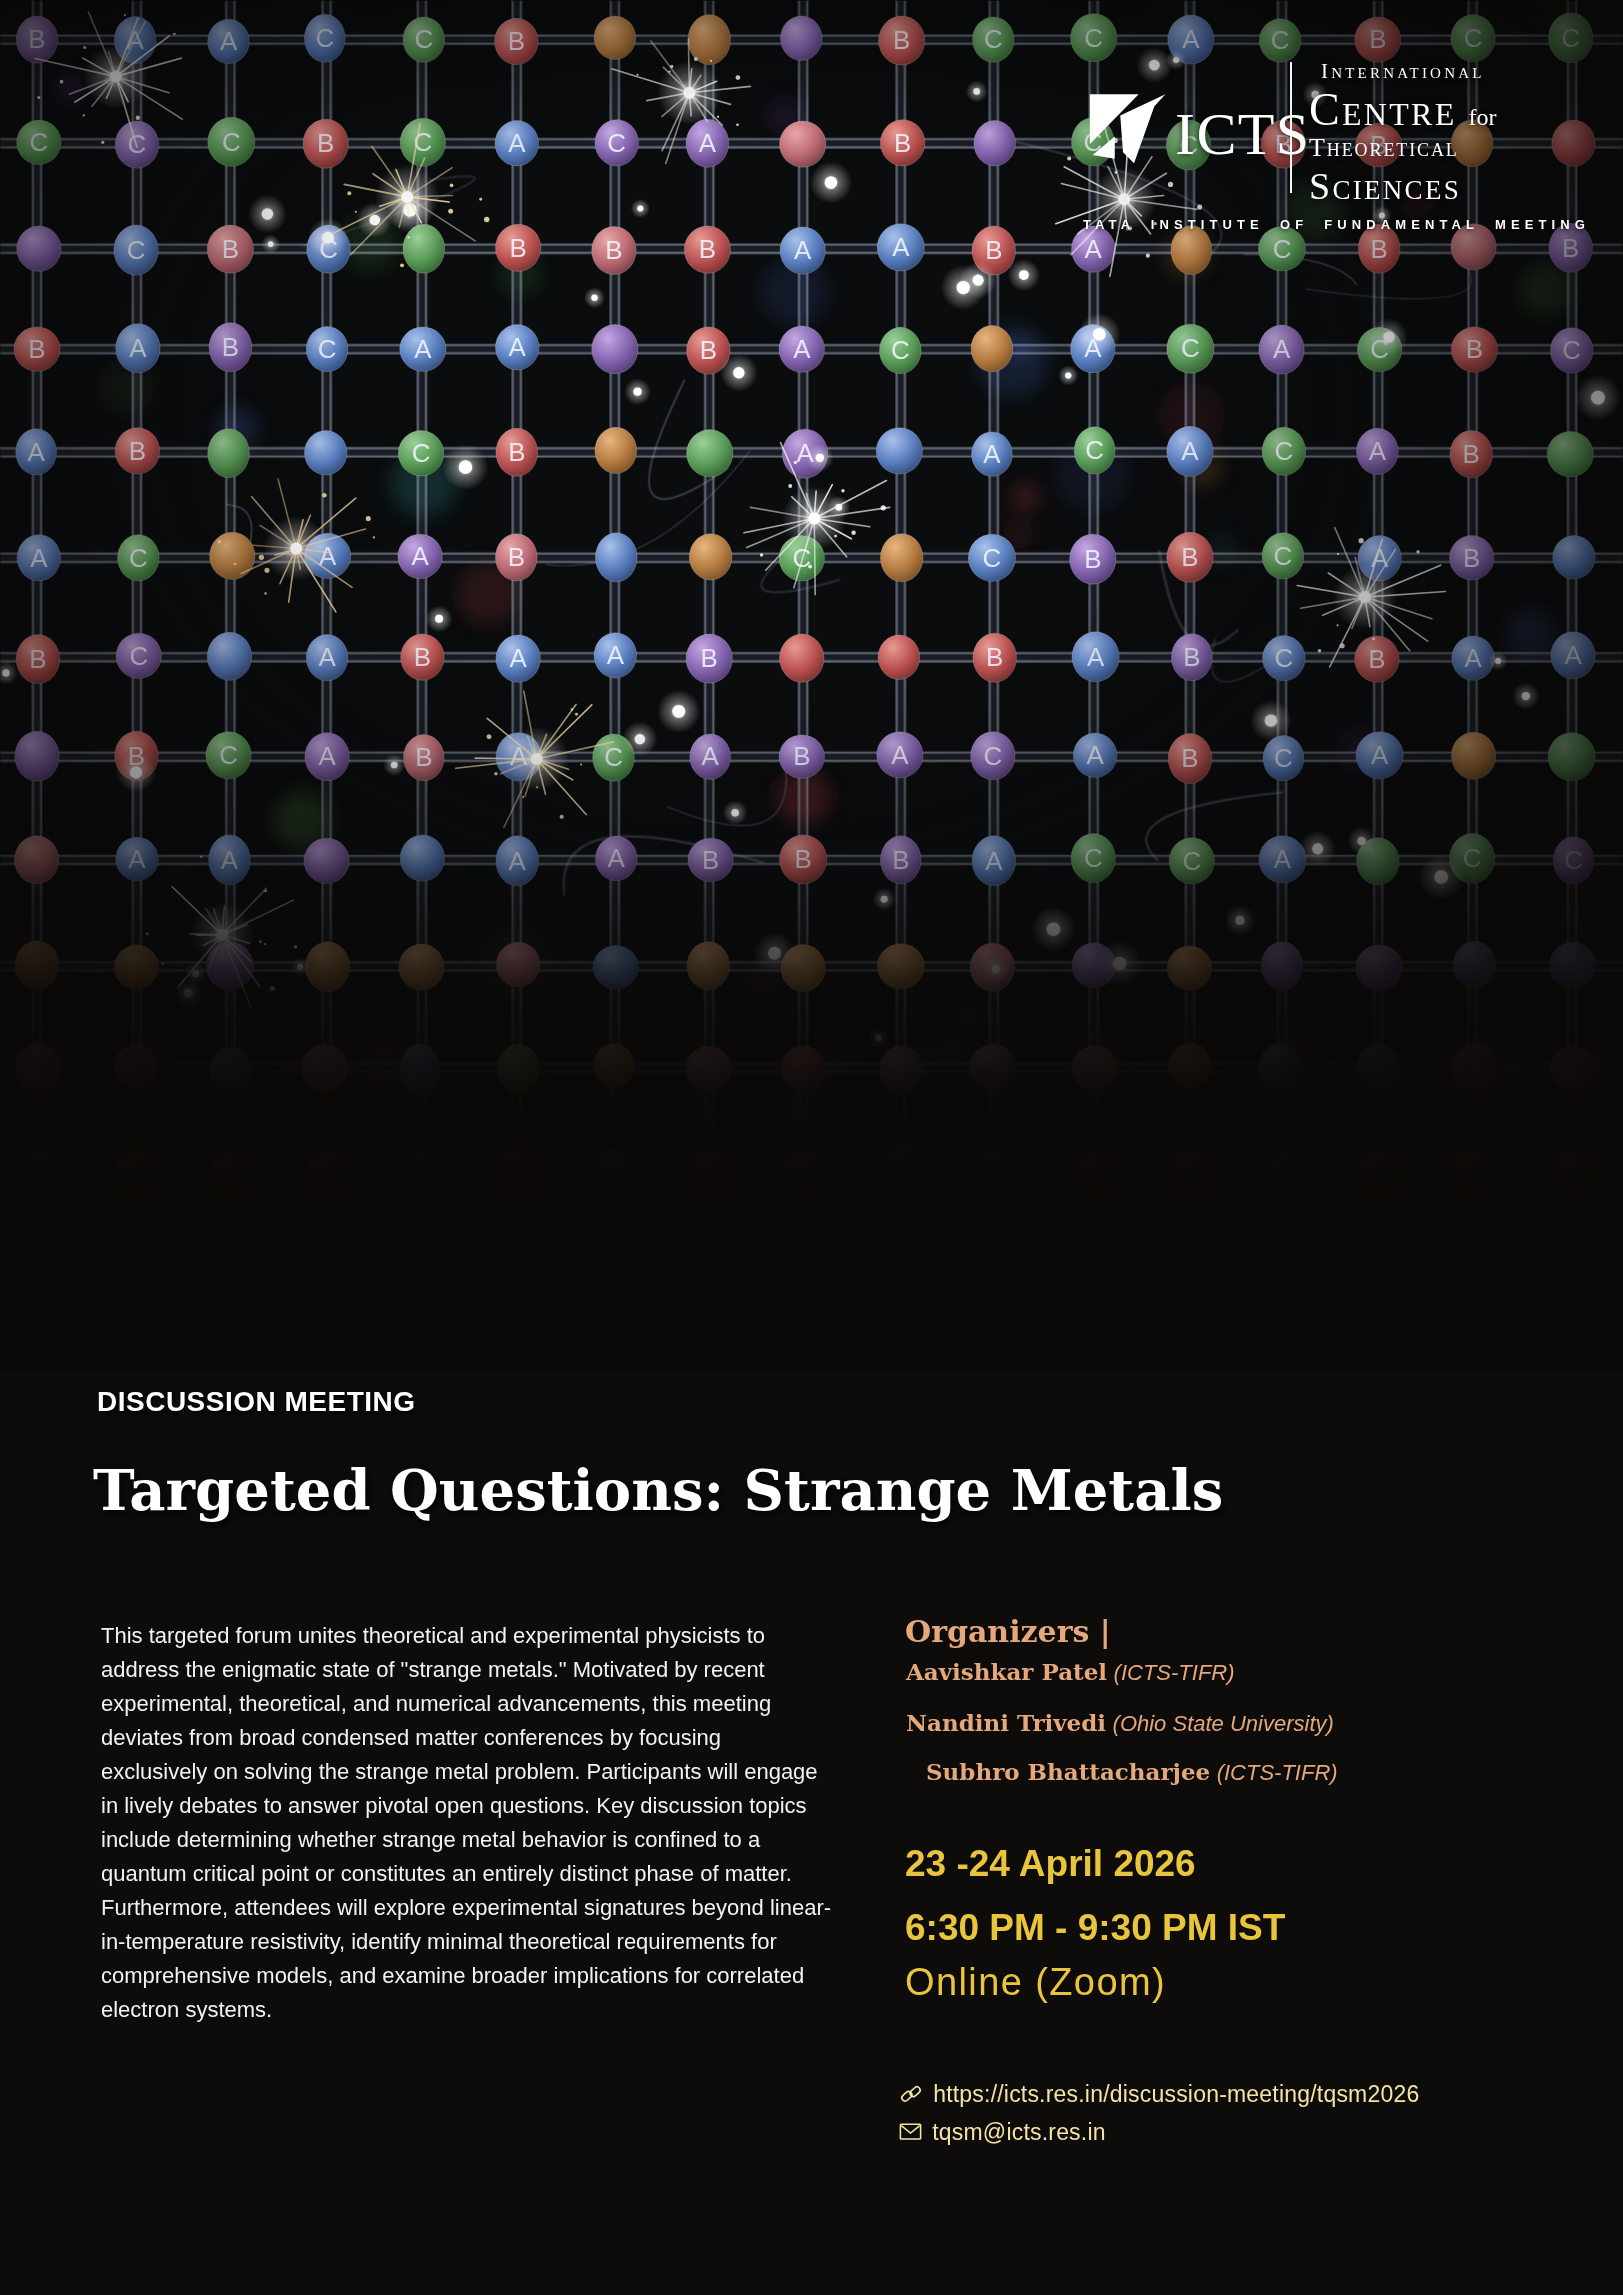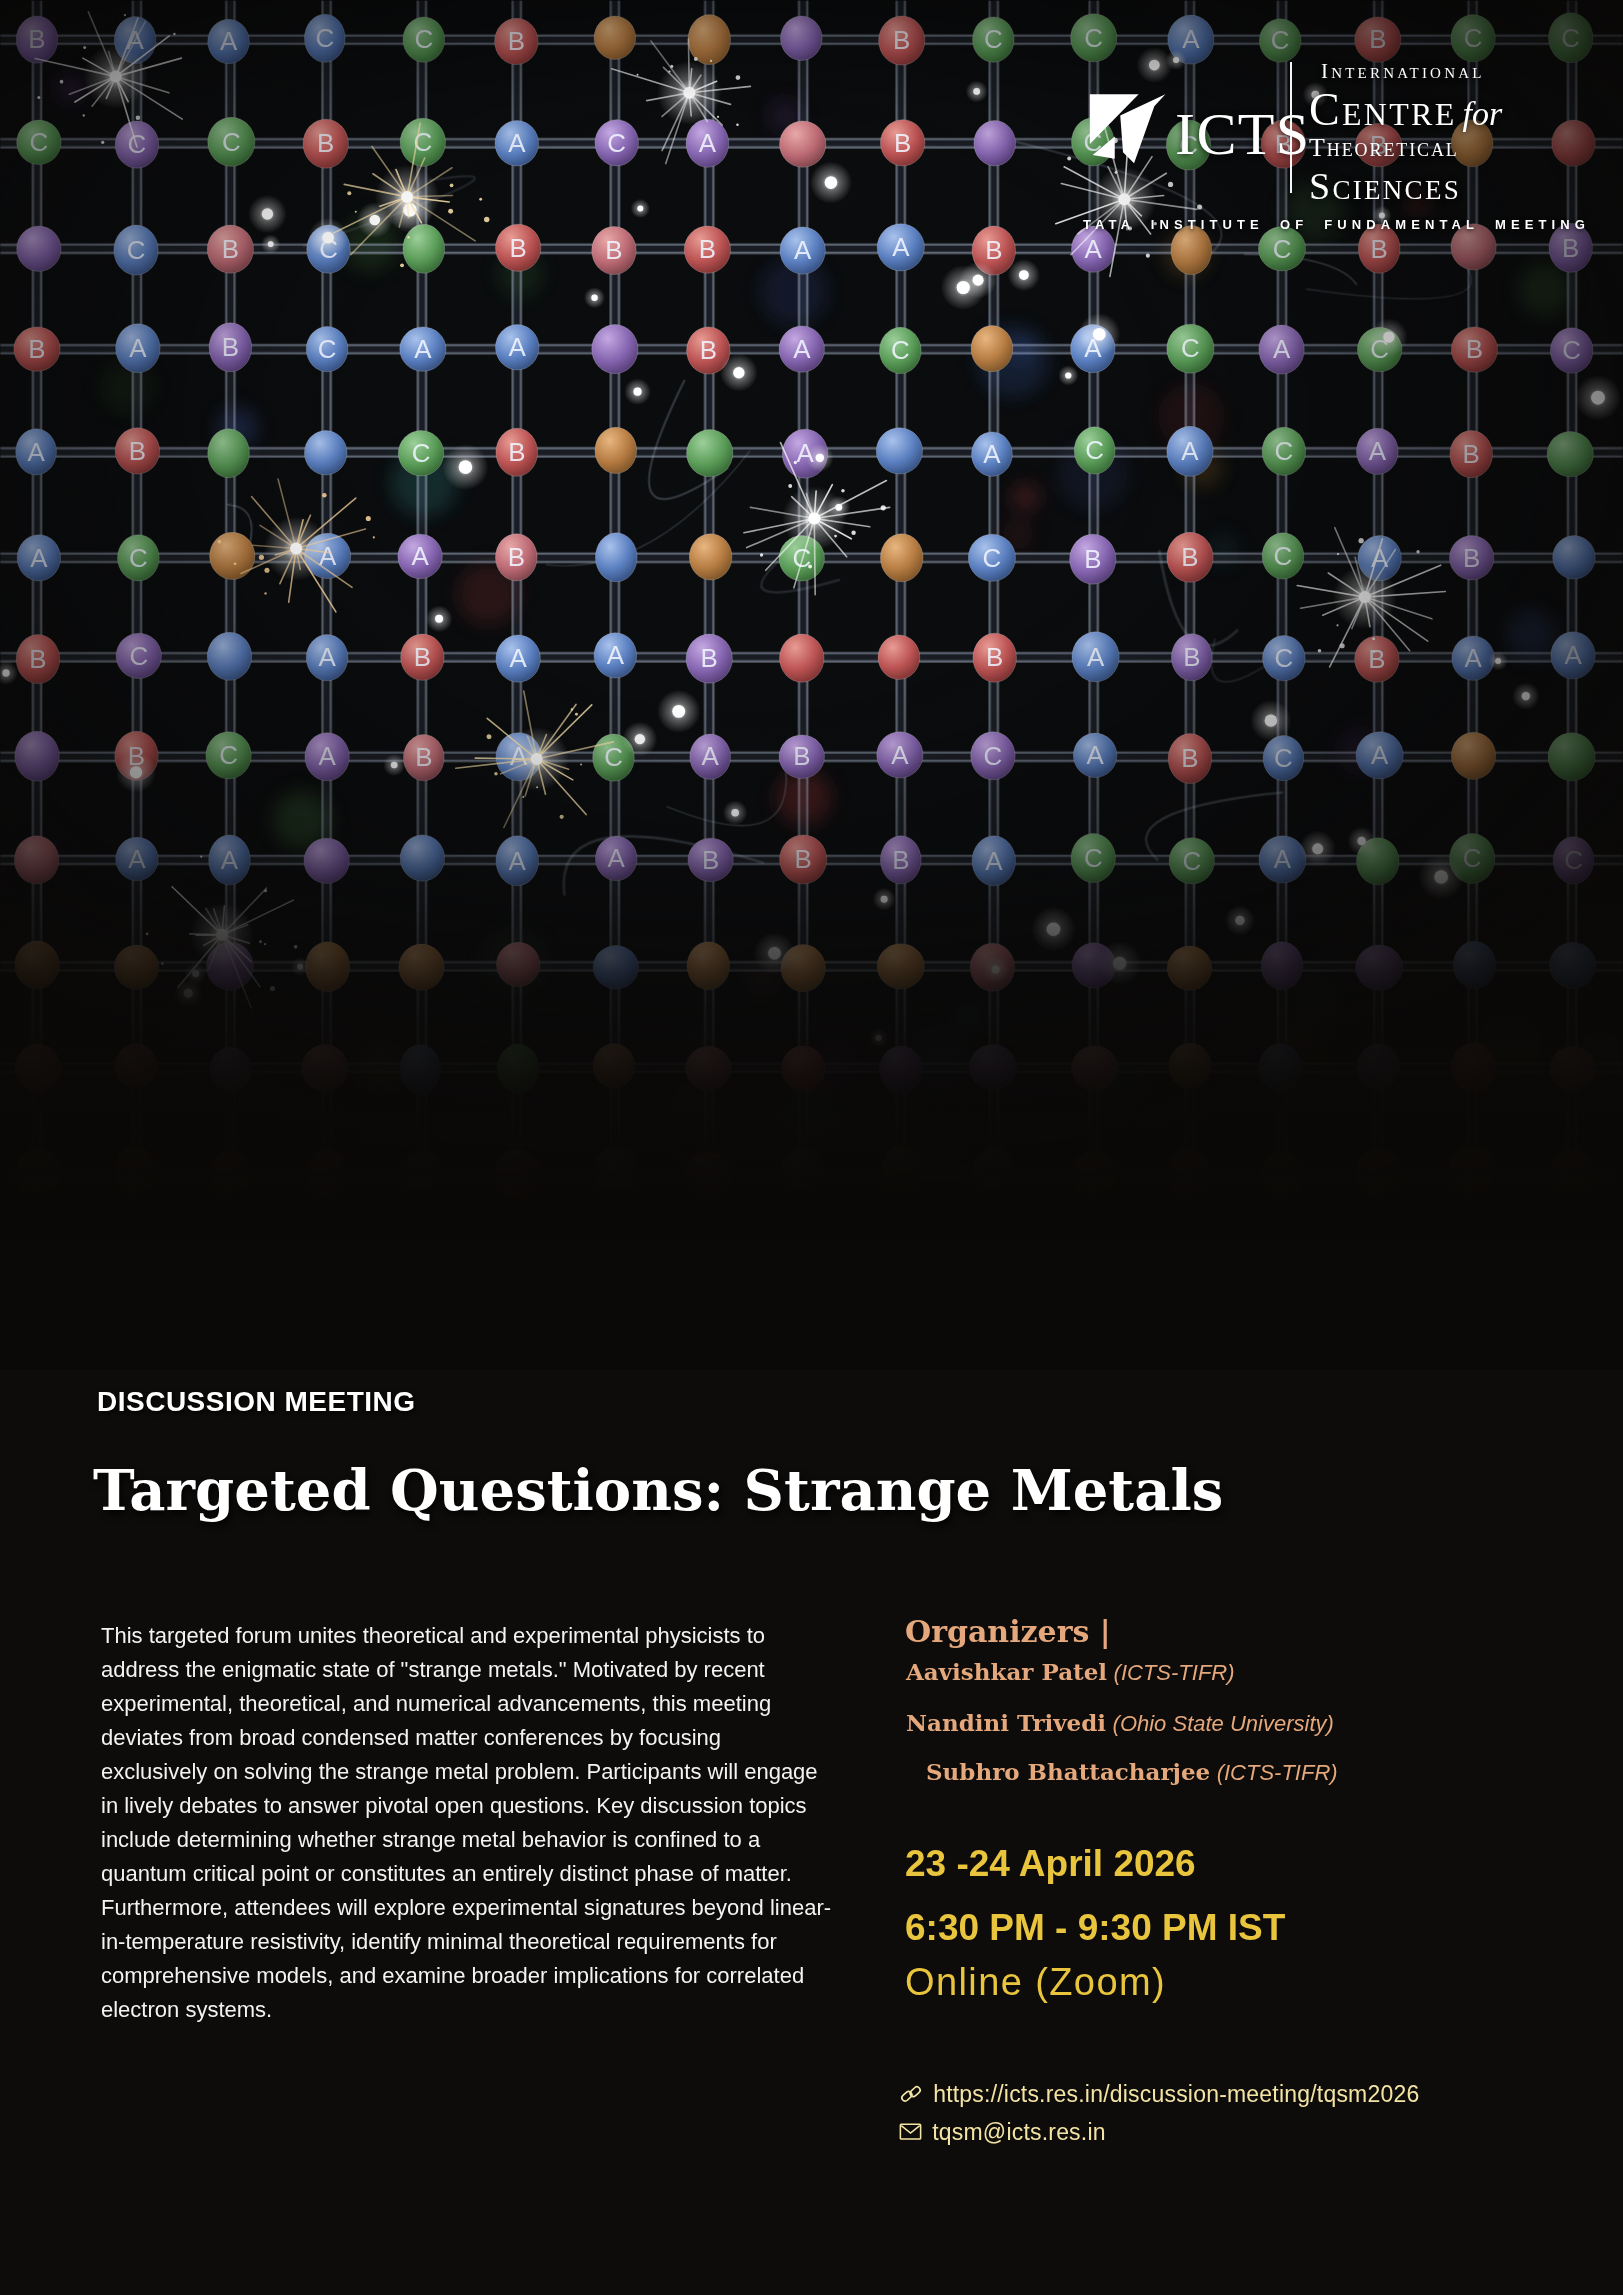--- a/index.html
+++ b/index.html
@@ -28,21 +28,21 @@
     font-family:"Liberation Serif",serif;color:#fff;
     font-size:60px;letter-spacing:1.4px;line-height:1;
     text-shadow:0 1.4px 6.5px rgba(0,0,0,.8);
   }
   .logo-divider{position:absolute;left:1290px;top:62px;width:1.9px;height:131px;background:rgba(255,255,255,.96);}
   .org-block{position:absolute;left:1309px;top:0;width:296px;color:#fff;
     font-family:"Liberation Serif",serif;font-variant:small-caps;
     text-shadow:0 1.4px 6.5px rgba(0,0,0,.85);}
   .org-international{position:absolute;top:61px;left:0;font-size:21px;letter-spacing:3.2px;line-height:1;margin-left:12px;}
   .org-centre{position:absolute;top:87px;left:0;font-size:46px;letter-spacing:2.3px;line-height:1;}
-  .org-centre .for-txt{font-variant:normal;font-style:italic;font-size:34px;letter-spacing:0;margin-left:6px;}
+  .org-centre .for-txt{font-variant:normal;font-size:24px;letter-spacing:0;margin-left:12px;}
   .org-theoretical{position:absolute;top:135px;left:0;font-size:26px;letter-spacing:1.9px;line-height:1;}
   .org-sciences{position:absolute;top:167px;left:0;font-size:38px;letter-spacing:2.3px;line-height:1;}
   .tata-line{
     position:absolute;left:1083px;top:217px;width:532px;
     color:#fff;font-size:13px;font-weight:700;
     letter-spacing:5.1px;word-spacing:7.4px;white-space:nowrap;
     text-shadow:0 0.9px 4.6px rgba(0,0,0,.9);
   }
 
   

